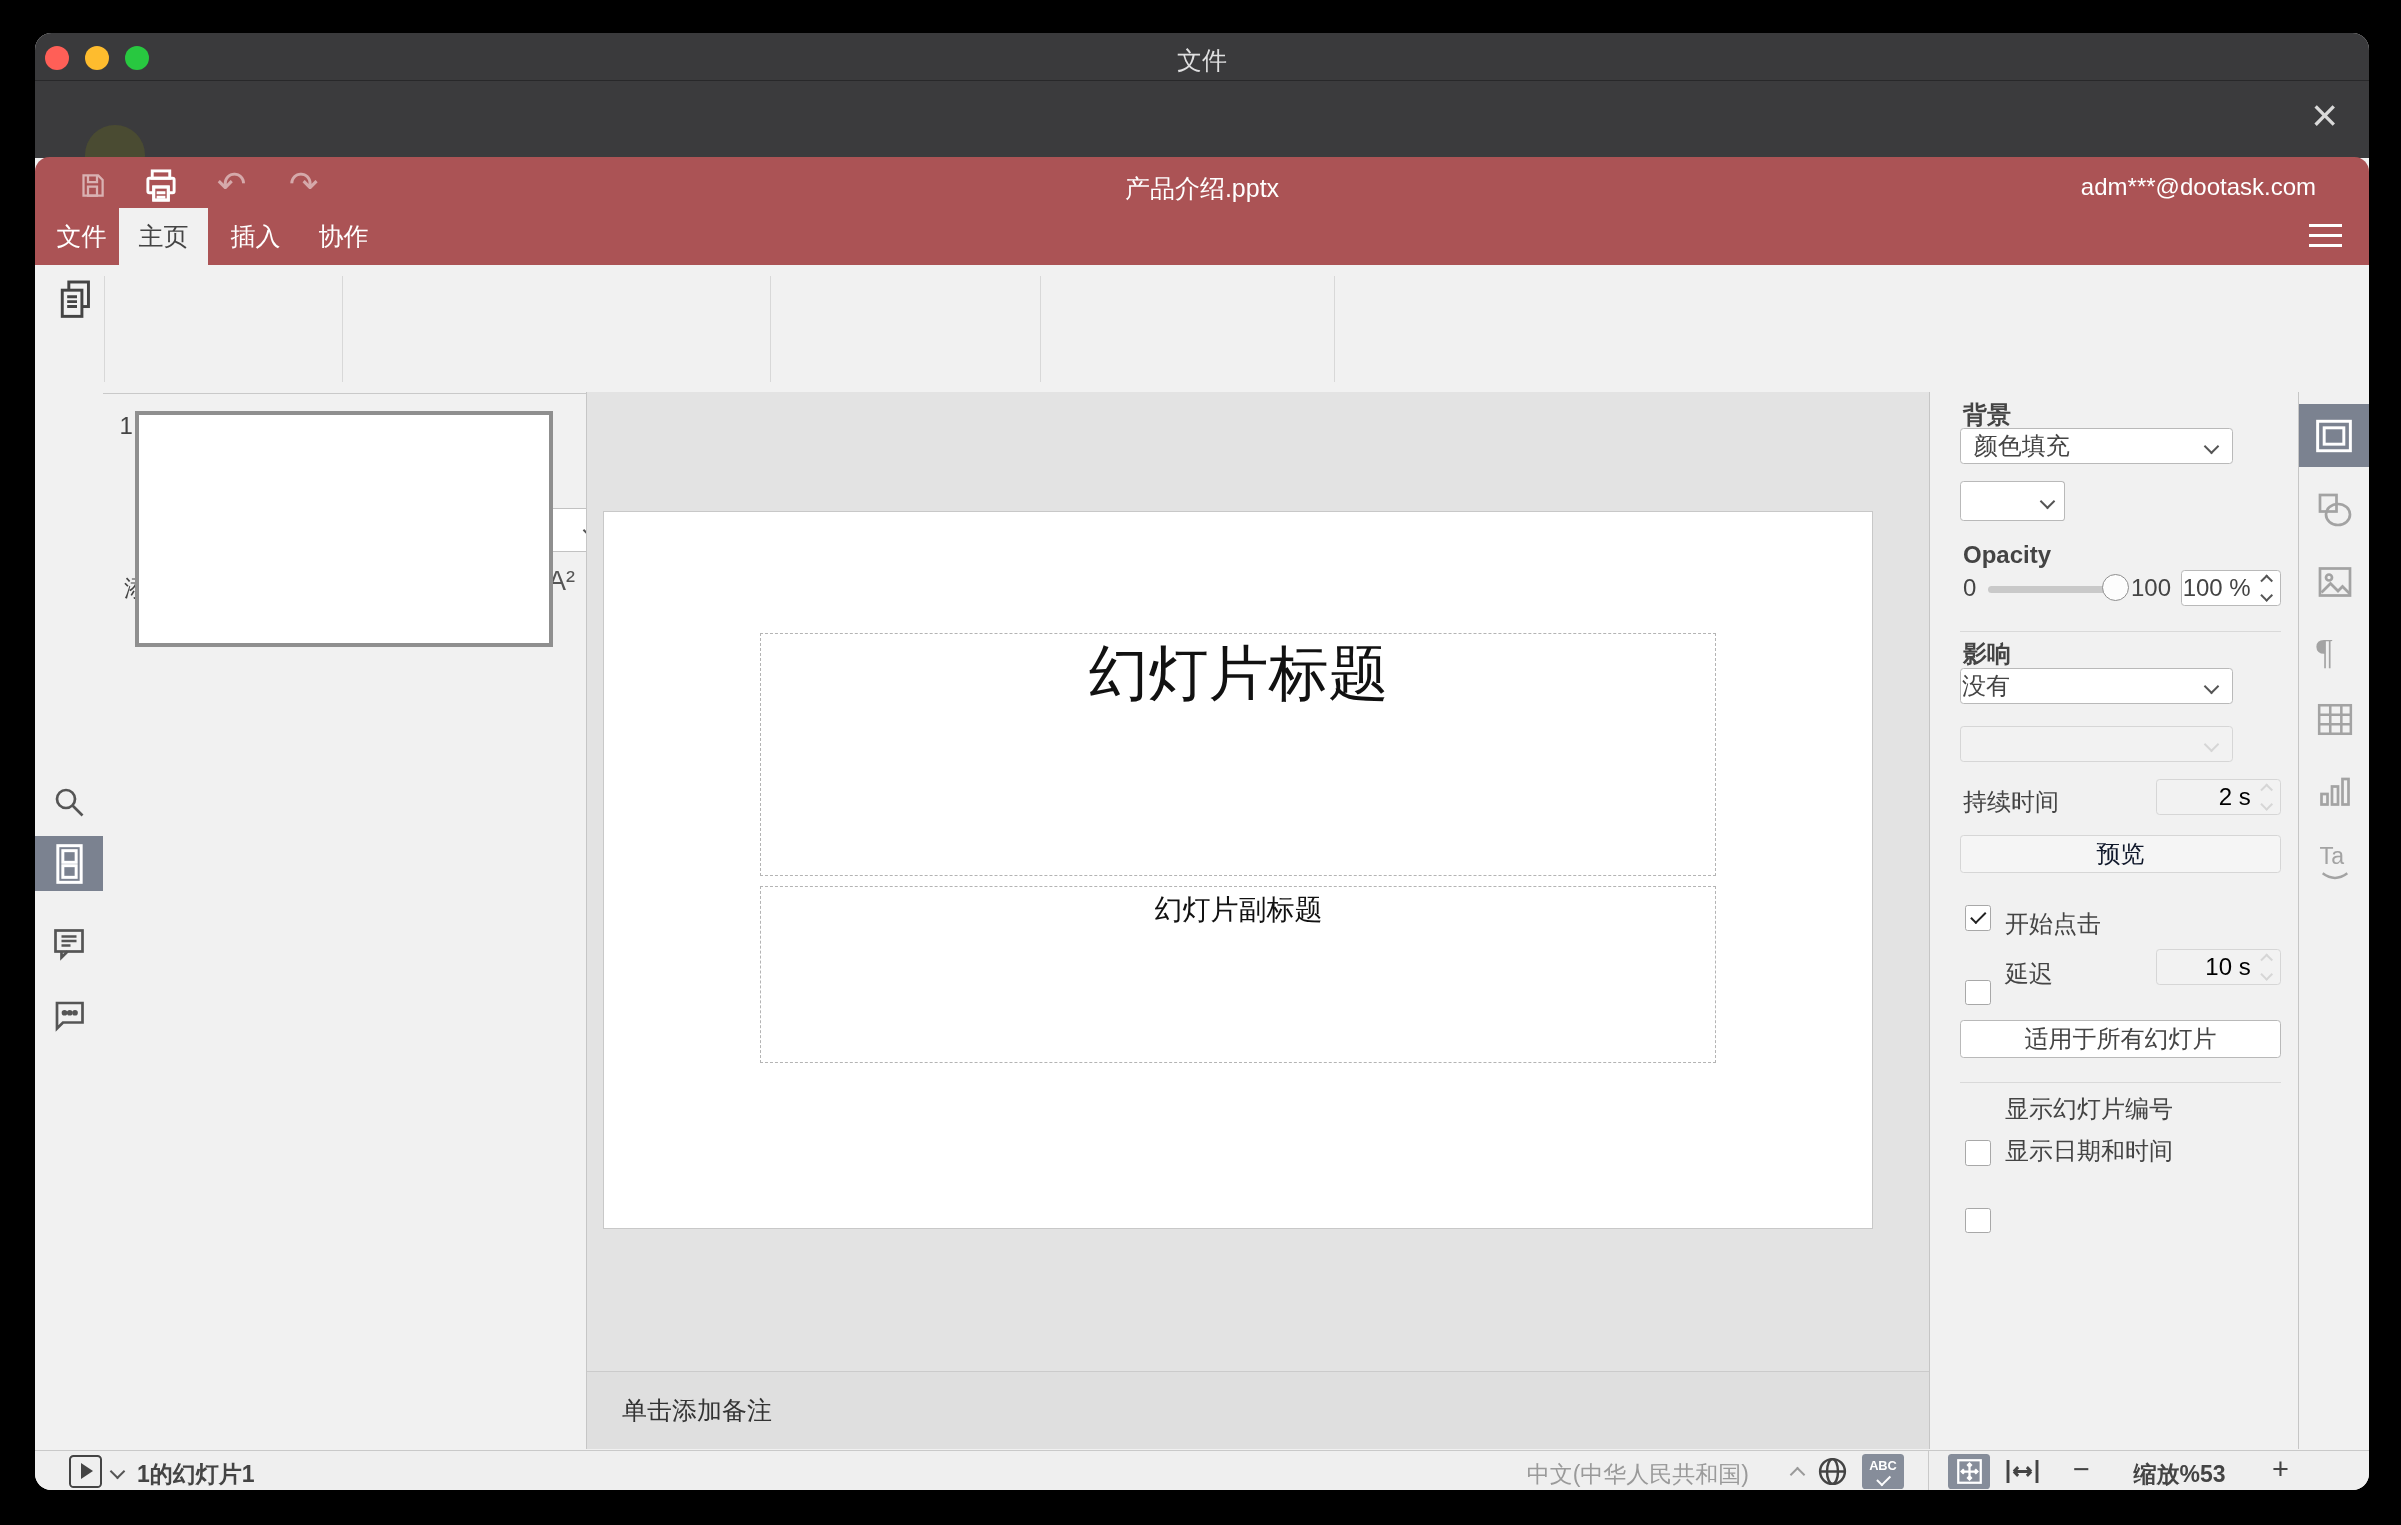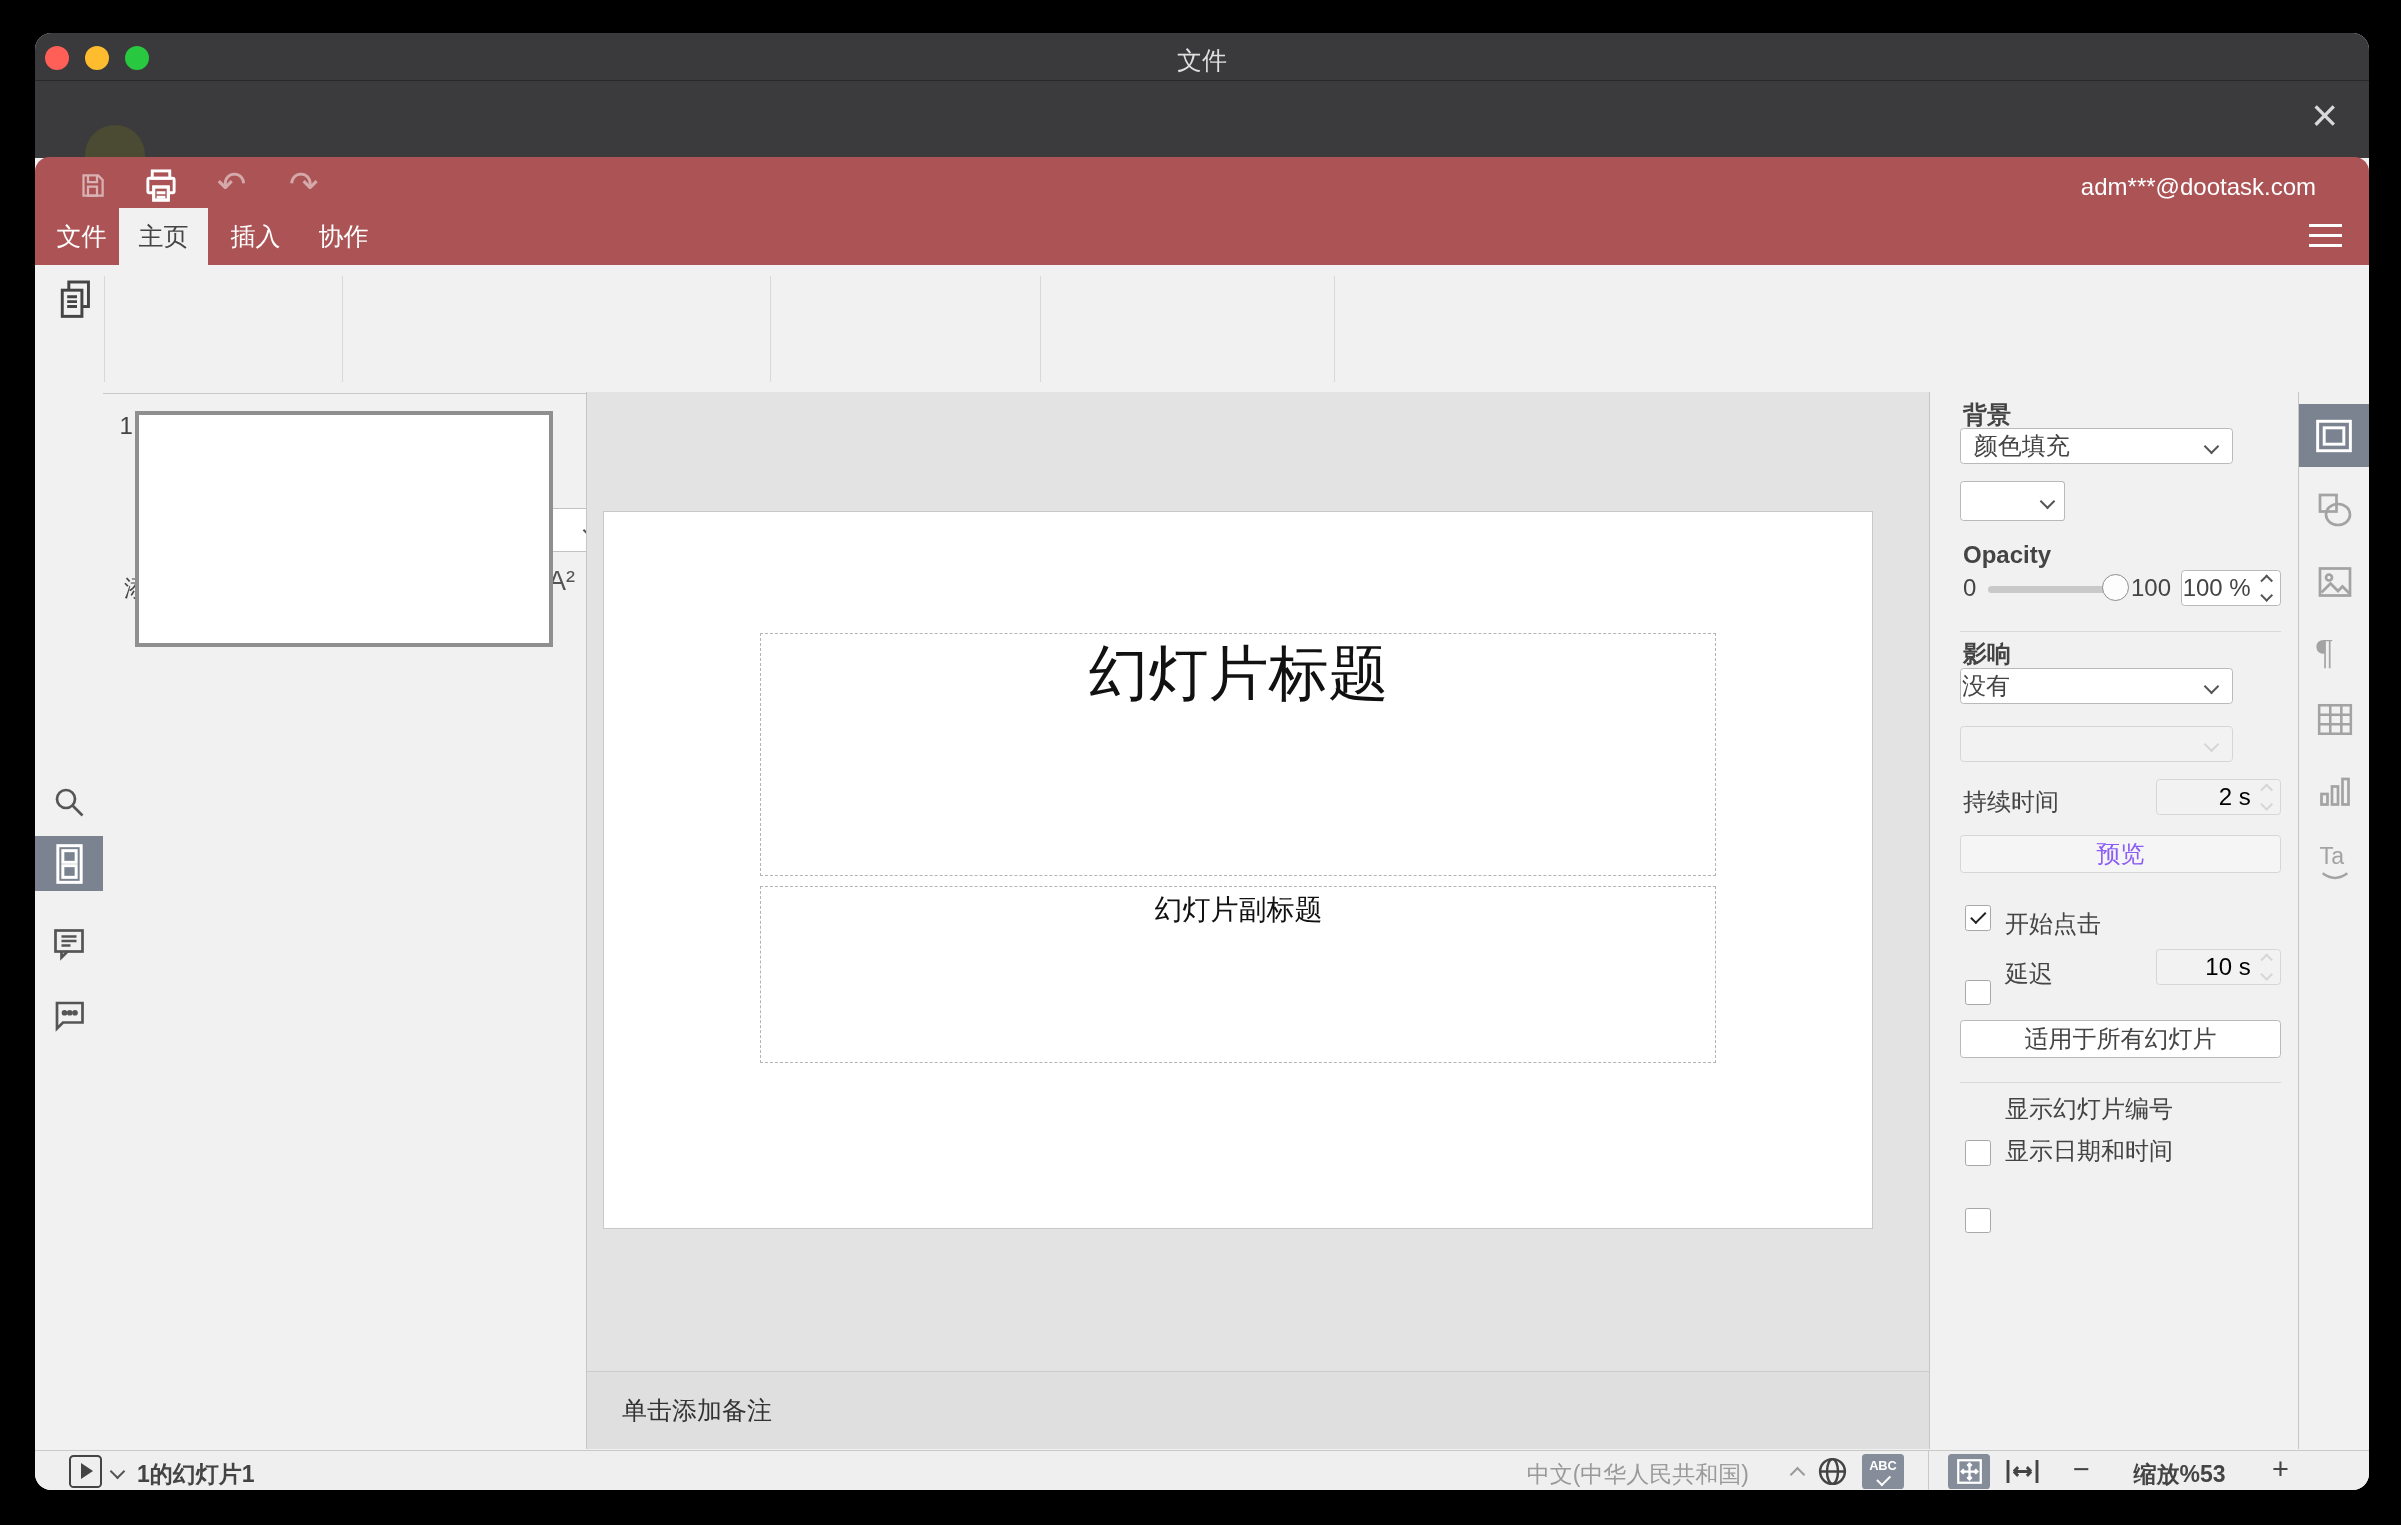--- a/index.html
+++ b/index.html
@@ -70,21 +70,21 @@
   .spin{height:36px;background:#fff;border:0.9px solid #b9b9b9;border-radius:3.6px;box-sizing:border-box;display:flex;align-items:center;justify-content:flex-end;font-size:24px;color:#444;}
   .spin.disf{background:#f2f2f2;border-color:#d6d6d6;color:#000000;}
   .spin .arrows{display:flex;flex-direction:column;gap:5.5px;margin:0 9px 0 11px;}
   .spin .cv{width:7.3px;height:7.3px;}
   .pdivider{left:30px;width:321px;height:0.9px;background:#d9d9d9;}
   .cbox{width:25.5px;height:25.5px;background:#fff;border:0.9px solid #a8a8a8;border-radius:2.7px;box-sizing:border-box;position:relative;}
   .tick{position:absolute;left:4.6px;top:5.5px;width:12.8px;height:6.4px;border-left:2.7px solid #222;border-bottom:2.7px solid #222;transform:rotate(-45deg);}
   .cblabel{font-size:24px;color:#444;font-weight:normal;}
   .pbtn{left:30px;width:321px;height:38px;background:#fff;border:0.9px solid #b9b9b9;border-radius:3.6px;box-sizing:border-box;
     display:flex;align-items:center;justify-content:center;font-size:24px;color:#444;}
-  .pbtn.disf{background:#f5f5f5;border-color:#d6d6d6;color:#8b5cf6;}
+  .pbtn.disf{background:#f5f5f5;border-color:#d6d6d6;color:#0f172a;}
   
   #rightrail{left:2264px;top:359px;width:70px;height:1057px;background:#f1f1f1;}
   #rrail-active{left:0;top:12px;width:70px;height:63px;background:#7b8290;display:flex;align-items:center;justify-content:center;}
   .rric{left:17.3px;}
   
   #statusbar{left:0;top:1417px;width:2334px;height:40px;background:#efefef;border-top:0.9px solid #c9c9c9;box-sizing:border-box;}
   #play-btn{left:34px;top:3.6px;width:33px;height:33px;border:2.3px solid #444;border-radius:4.6px;box-sizing:border-box;display:flex;align-items:center;justify-content:center;}
   #play-tri{width:0;height:0;border-left:12.8px solid #444;border-top:8.2px solid transparent;border-bottom:8.2px solid transparent;margin-left:2.7px;}
   #slide-info{left:102px;top:8.2px;font-size:23px;font-weight:bold;color:#444;}
   #lang{left:1480px;top:8.2px;width:234px;text-align:right;font-size:23px;color:#9a9a9a;}
@@ -122,20 +122,21 @@
       <svg width="36" height="35" viewBox="0 0 24 24" fill="none" stroke="#fff" stroke-width="2">
           <rect x="6" y="2" width="12" height="5"></rect>
           <rect x="3" y="7" width="18" height="10" rx="1"></rect>
           <rect x="7" y="13" width="10" height="9" fill="#ab5355"></rect>
           <rect x="7" y="13" width="10" height="9"></rect>
           <path d="M9 17h6M9 20h6"></path>
         </svg>
     </span>
     <span class="abs qicon" style="left:182px;top:7.3px;font-size:35px;opacity:.5">↶</span>
     <span class="abs qicon" style="left:254px;top:7.3px;font-size:35px;opacity:.5">↷</span>
+    <div class="abs" id="doc-title">产品介绍.pptx</div>
     <div class="abs" id="account">adm***@dootask.com</div>
 
     <div class="abs tab" style="left:20px;width:53px">文件</div>
     <div class="abs tab active" style="left:84px;width:89px">主页</div>
     <div class="abs tab" style="left:193px;width:55px">插入</div>
     <div class="abs tab" style="left:281px;width:55px">协作</div>
     <div class="abs" id="hamburger">
         <div></div>
         <div></div>
         <div></div>

